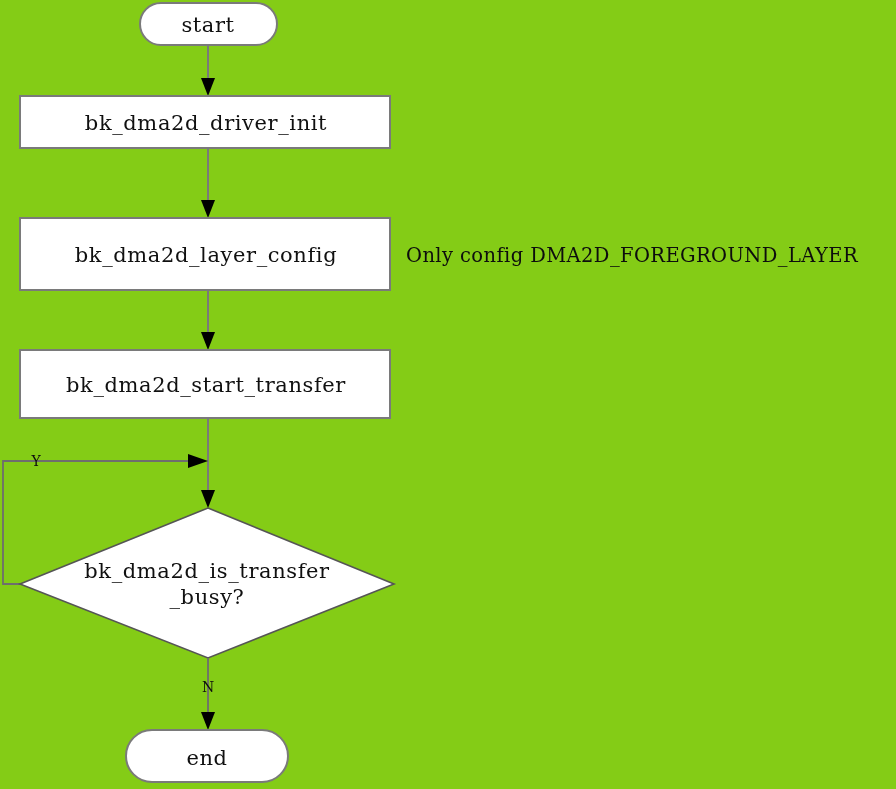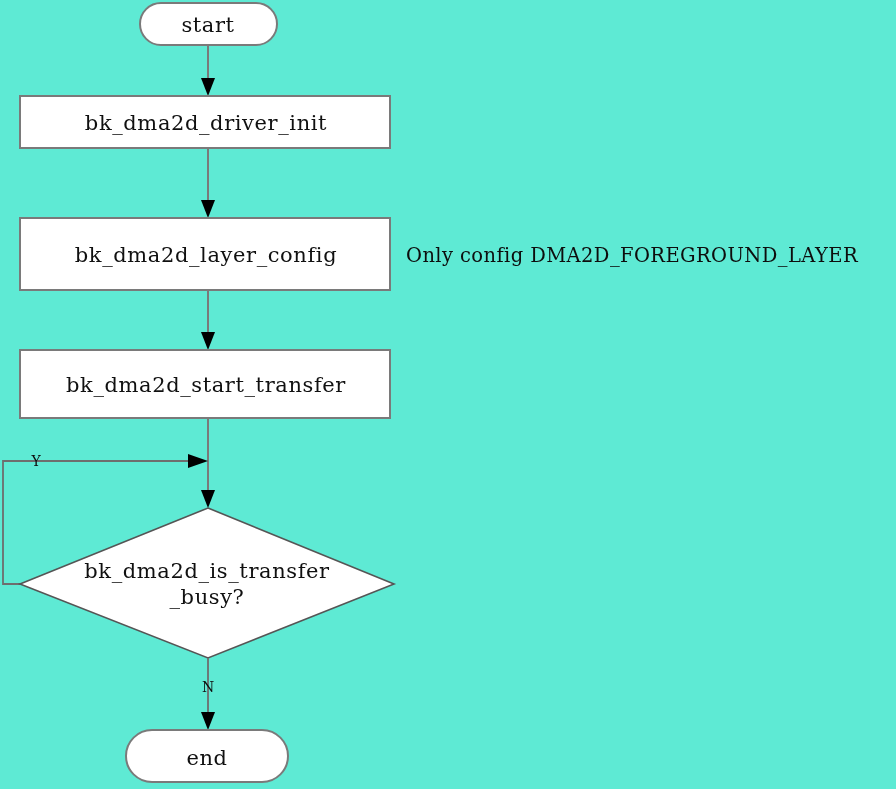--- a/index.html
+++ b/index.html
@@ -4,21 +4,21 @@
 <style>
   html, body {
     margin: 0;
     padding: 0;
     background: #ffffff;
   }
   #canvas {
     position: relative;
     width: 896px;
     height: 789px;
-    background: #5eead4;
+    background: #84cc16;
     overflow: hidden;
     font-family: "DejaVu Serif", "Liberation Serif", serif;
   }
   svg#flow {
     position: absolute;
     left: 0;
     top: 0;
     width: 896px;
     height: 789px;
     display: block;

